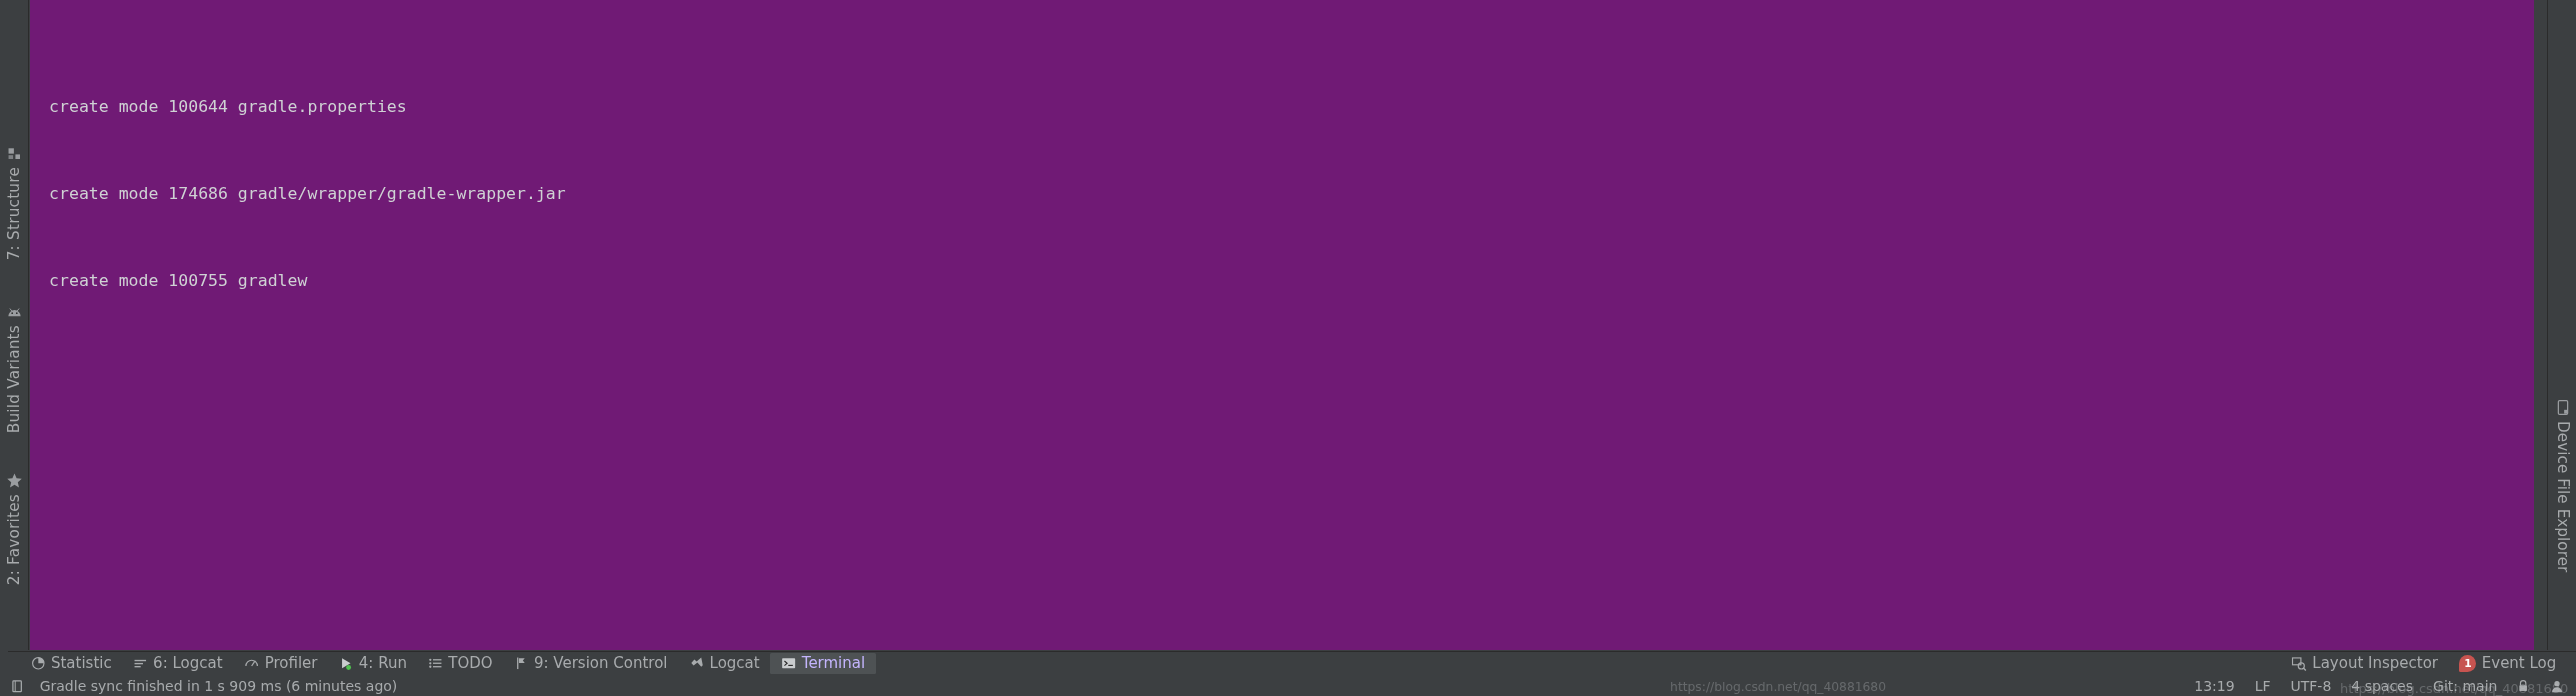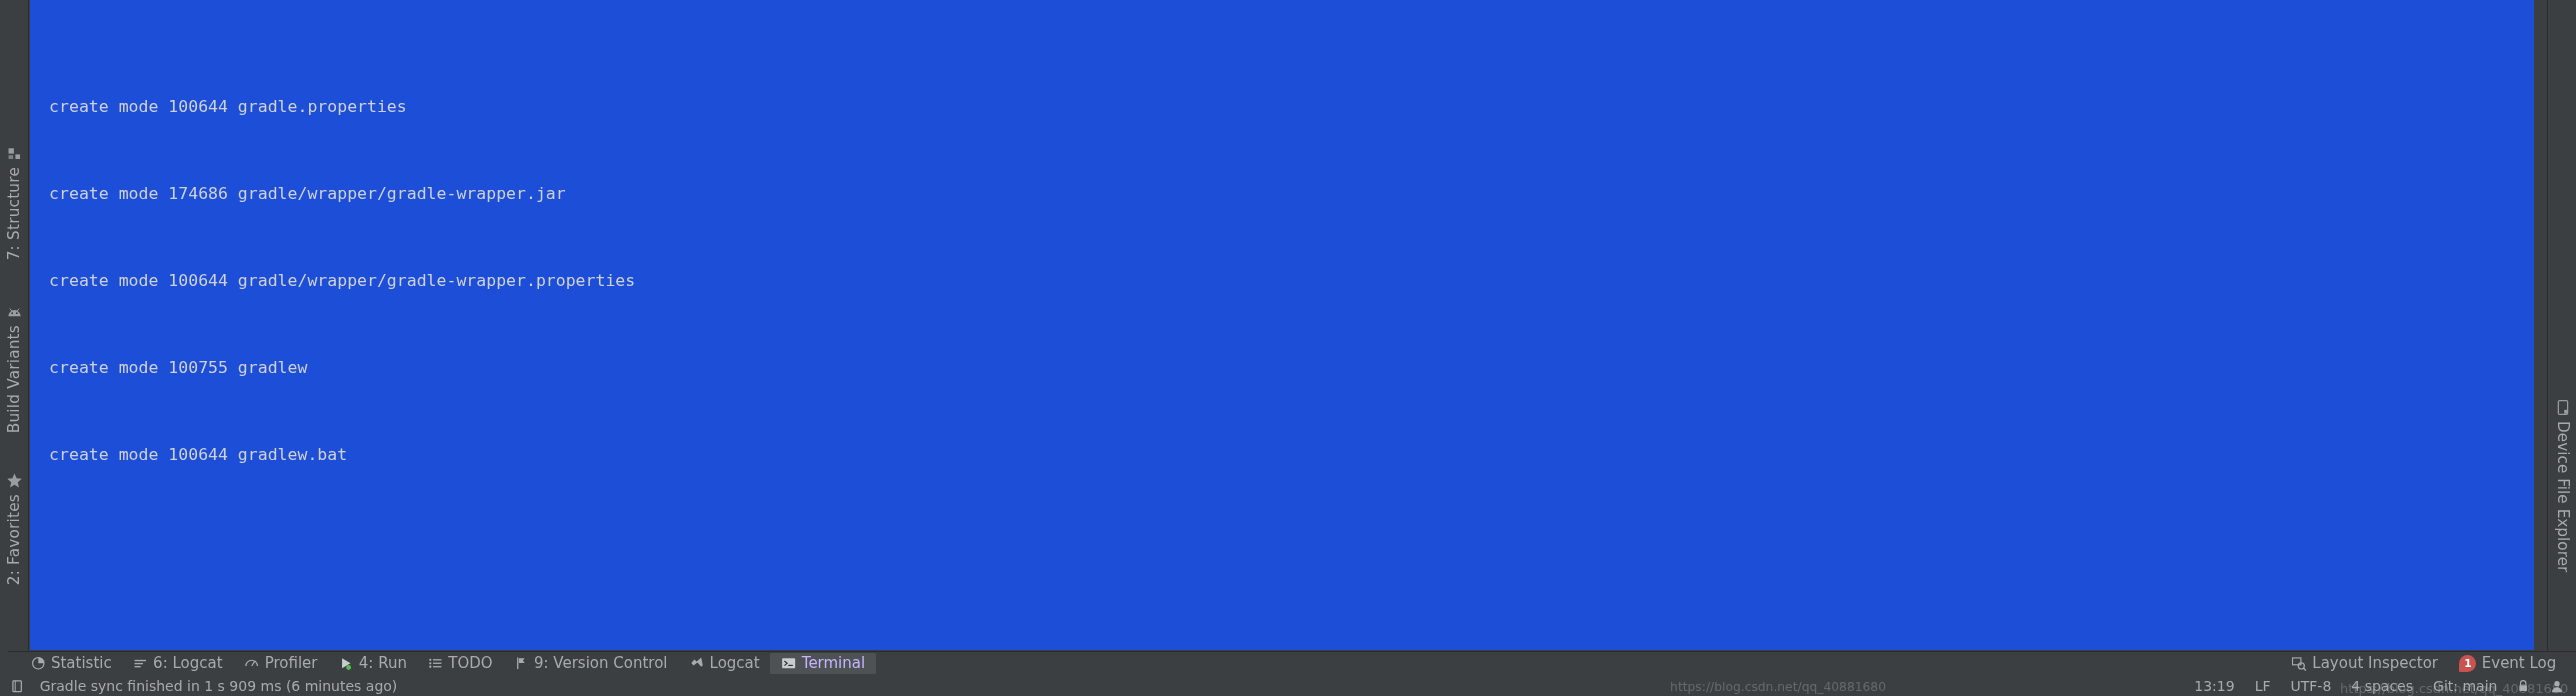--- a/index.html
+++ b/index.html
@@ -68,21 +68,21 @@
   .vtab-r .vlabel {
     writing-mode: vertical-rl;
     line-height: 1;
   }
 
   
   .terminal {
     position: absolute;
     left: 30px; top: 0;
     width: 2516px; height: 650px;
-    background: #1d4ed8;
+    background: #701a75;
     padding: 4.6px 0 0 0;
     overflow: hidden;
   }
   .term-lines {
     font-family: "DejaVu Sans Mono", monospace;
     font-size: 16.5px;
     line-height: 29px;
     color: #cfd2d4;
     white-space: pre;
     padding-left: 9.2px;
@@ -204,23 +204,21 @@
       </span>
     </div>
 
   </div>
 
   <div class="terminal">
     <div class="term-lines">
 
       <div class="tline"><span class="txt"> create mode 100644 gradle.properties</span></div>
       <div class="tline"><span class="txt"> create mode 174686 gradle/wrapper/gradle-wrapper.jar</span></div>
-      <div class="tline"><span class="txt"> create mode 100644 gradle/wrapper/gradle-wrapper.properties</span></div>
       <div class="tline"><span class="txt"> create mode 100755 gradlew</span></div>
-      <div class="tline"><span class="txt"> create mode 100644 gradlew.bat</span></div>
 
       <div class="tline">
         
         
       </div>
 
       
 
       
 

